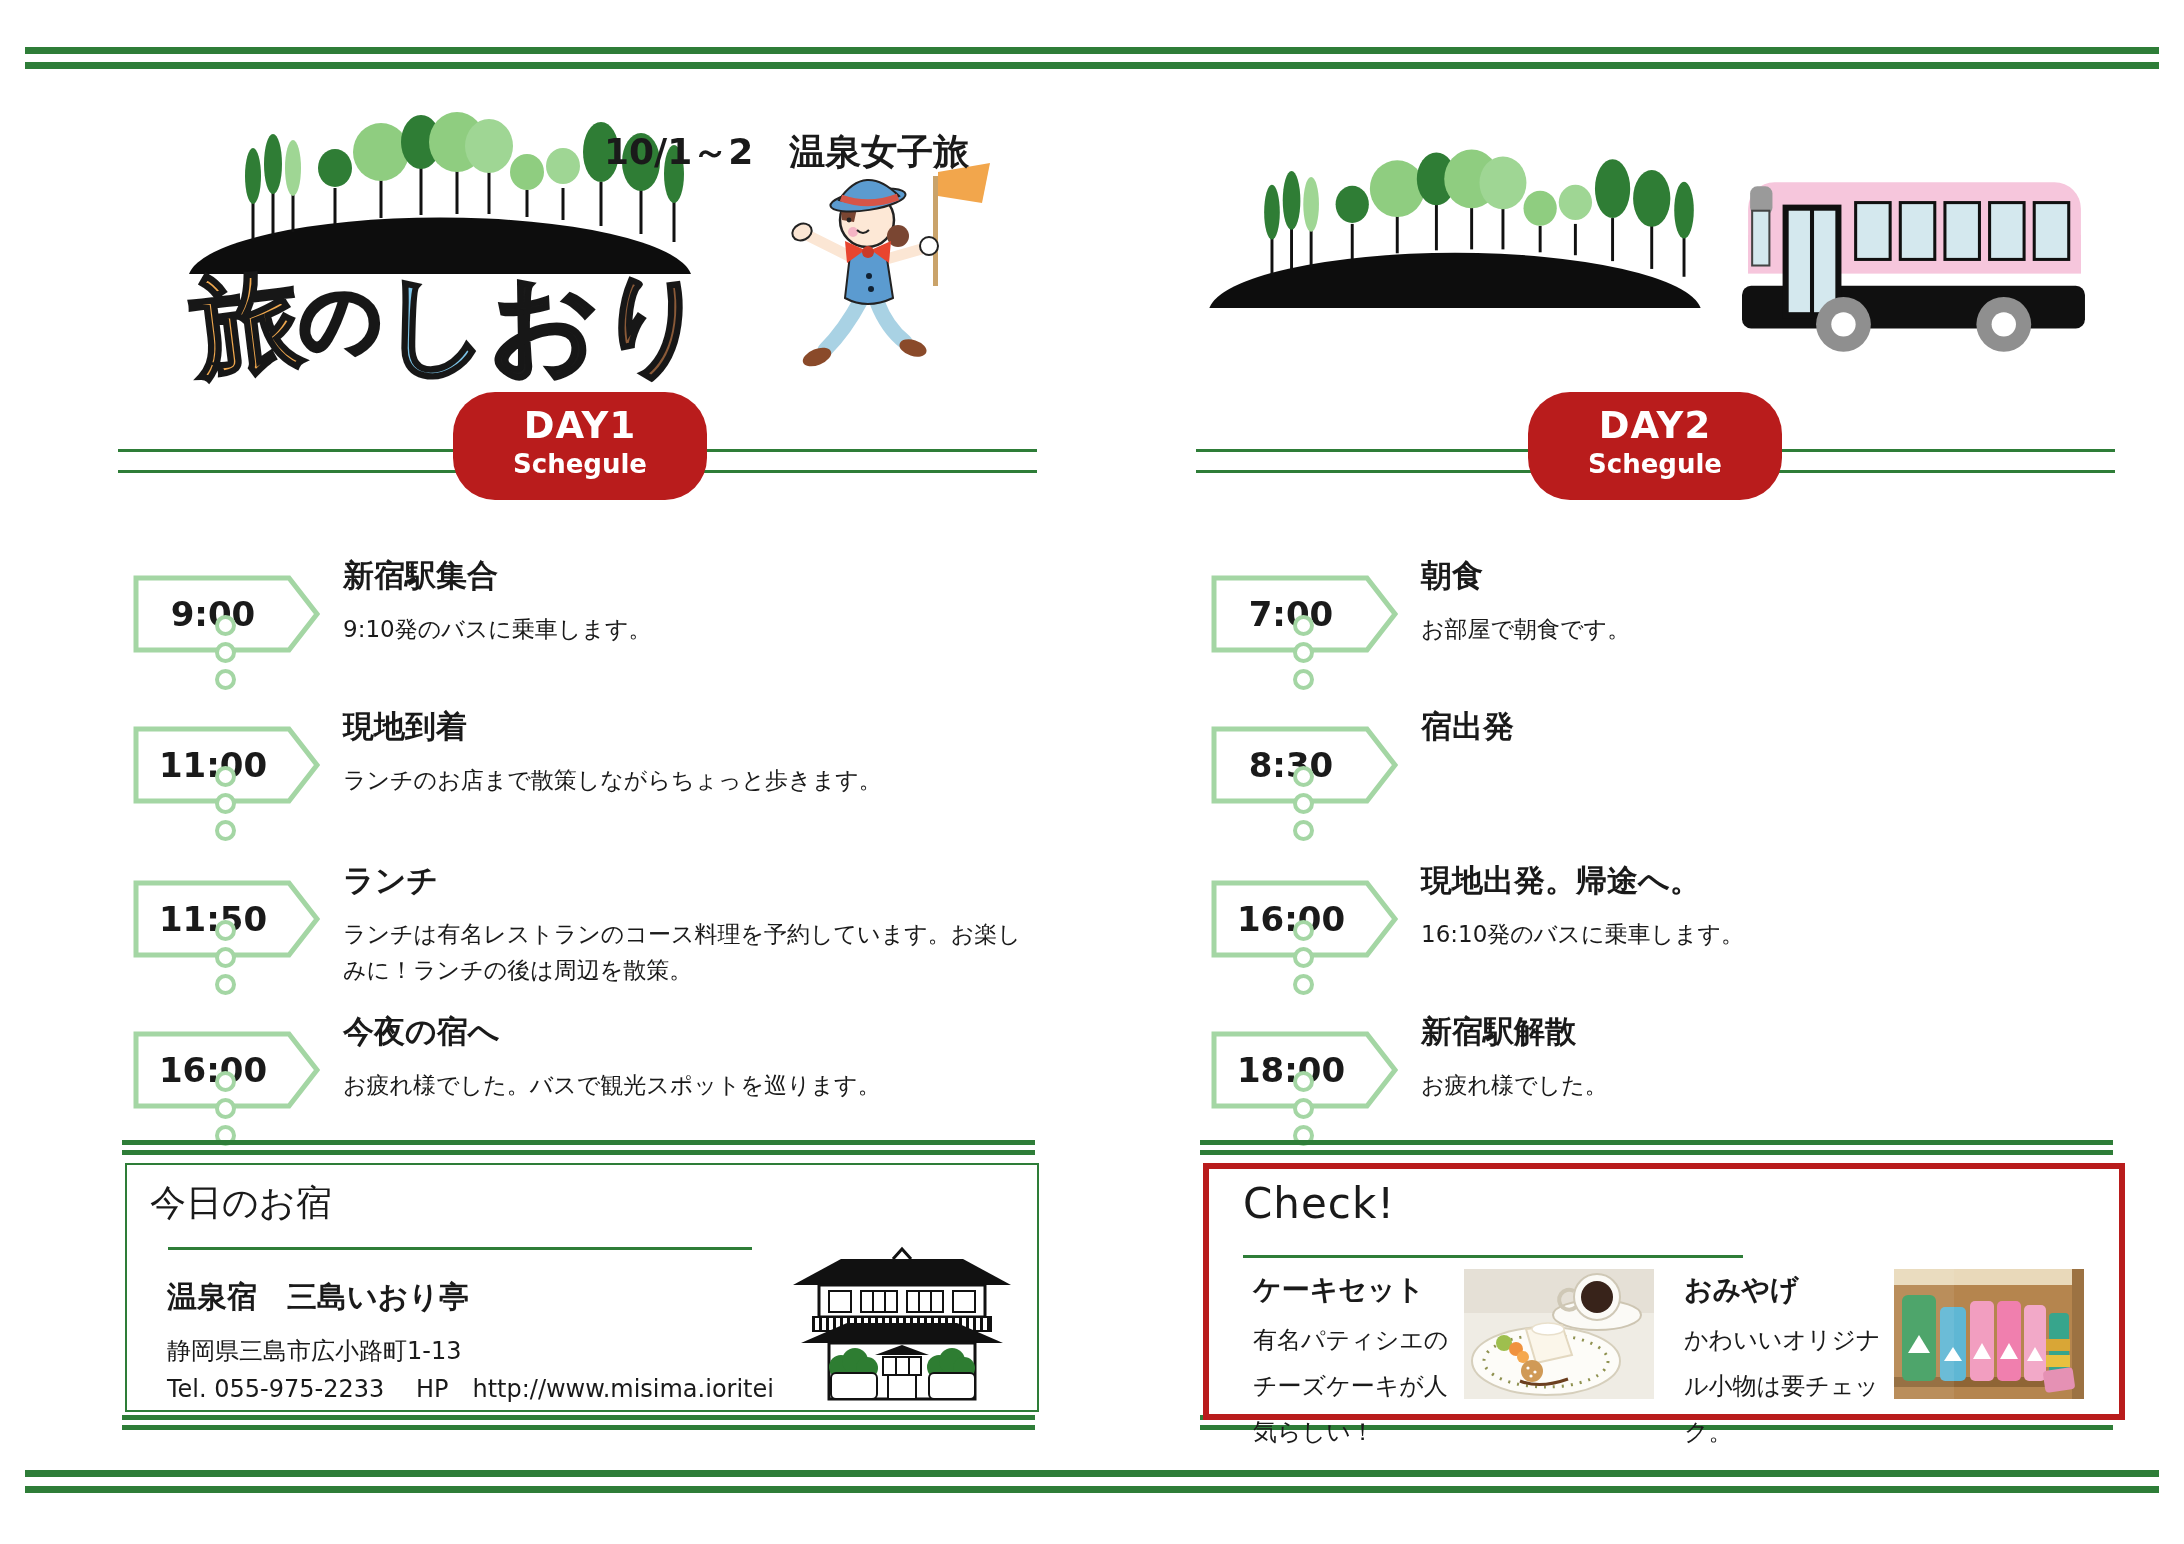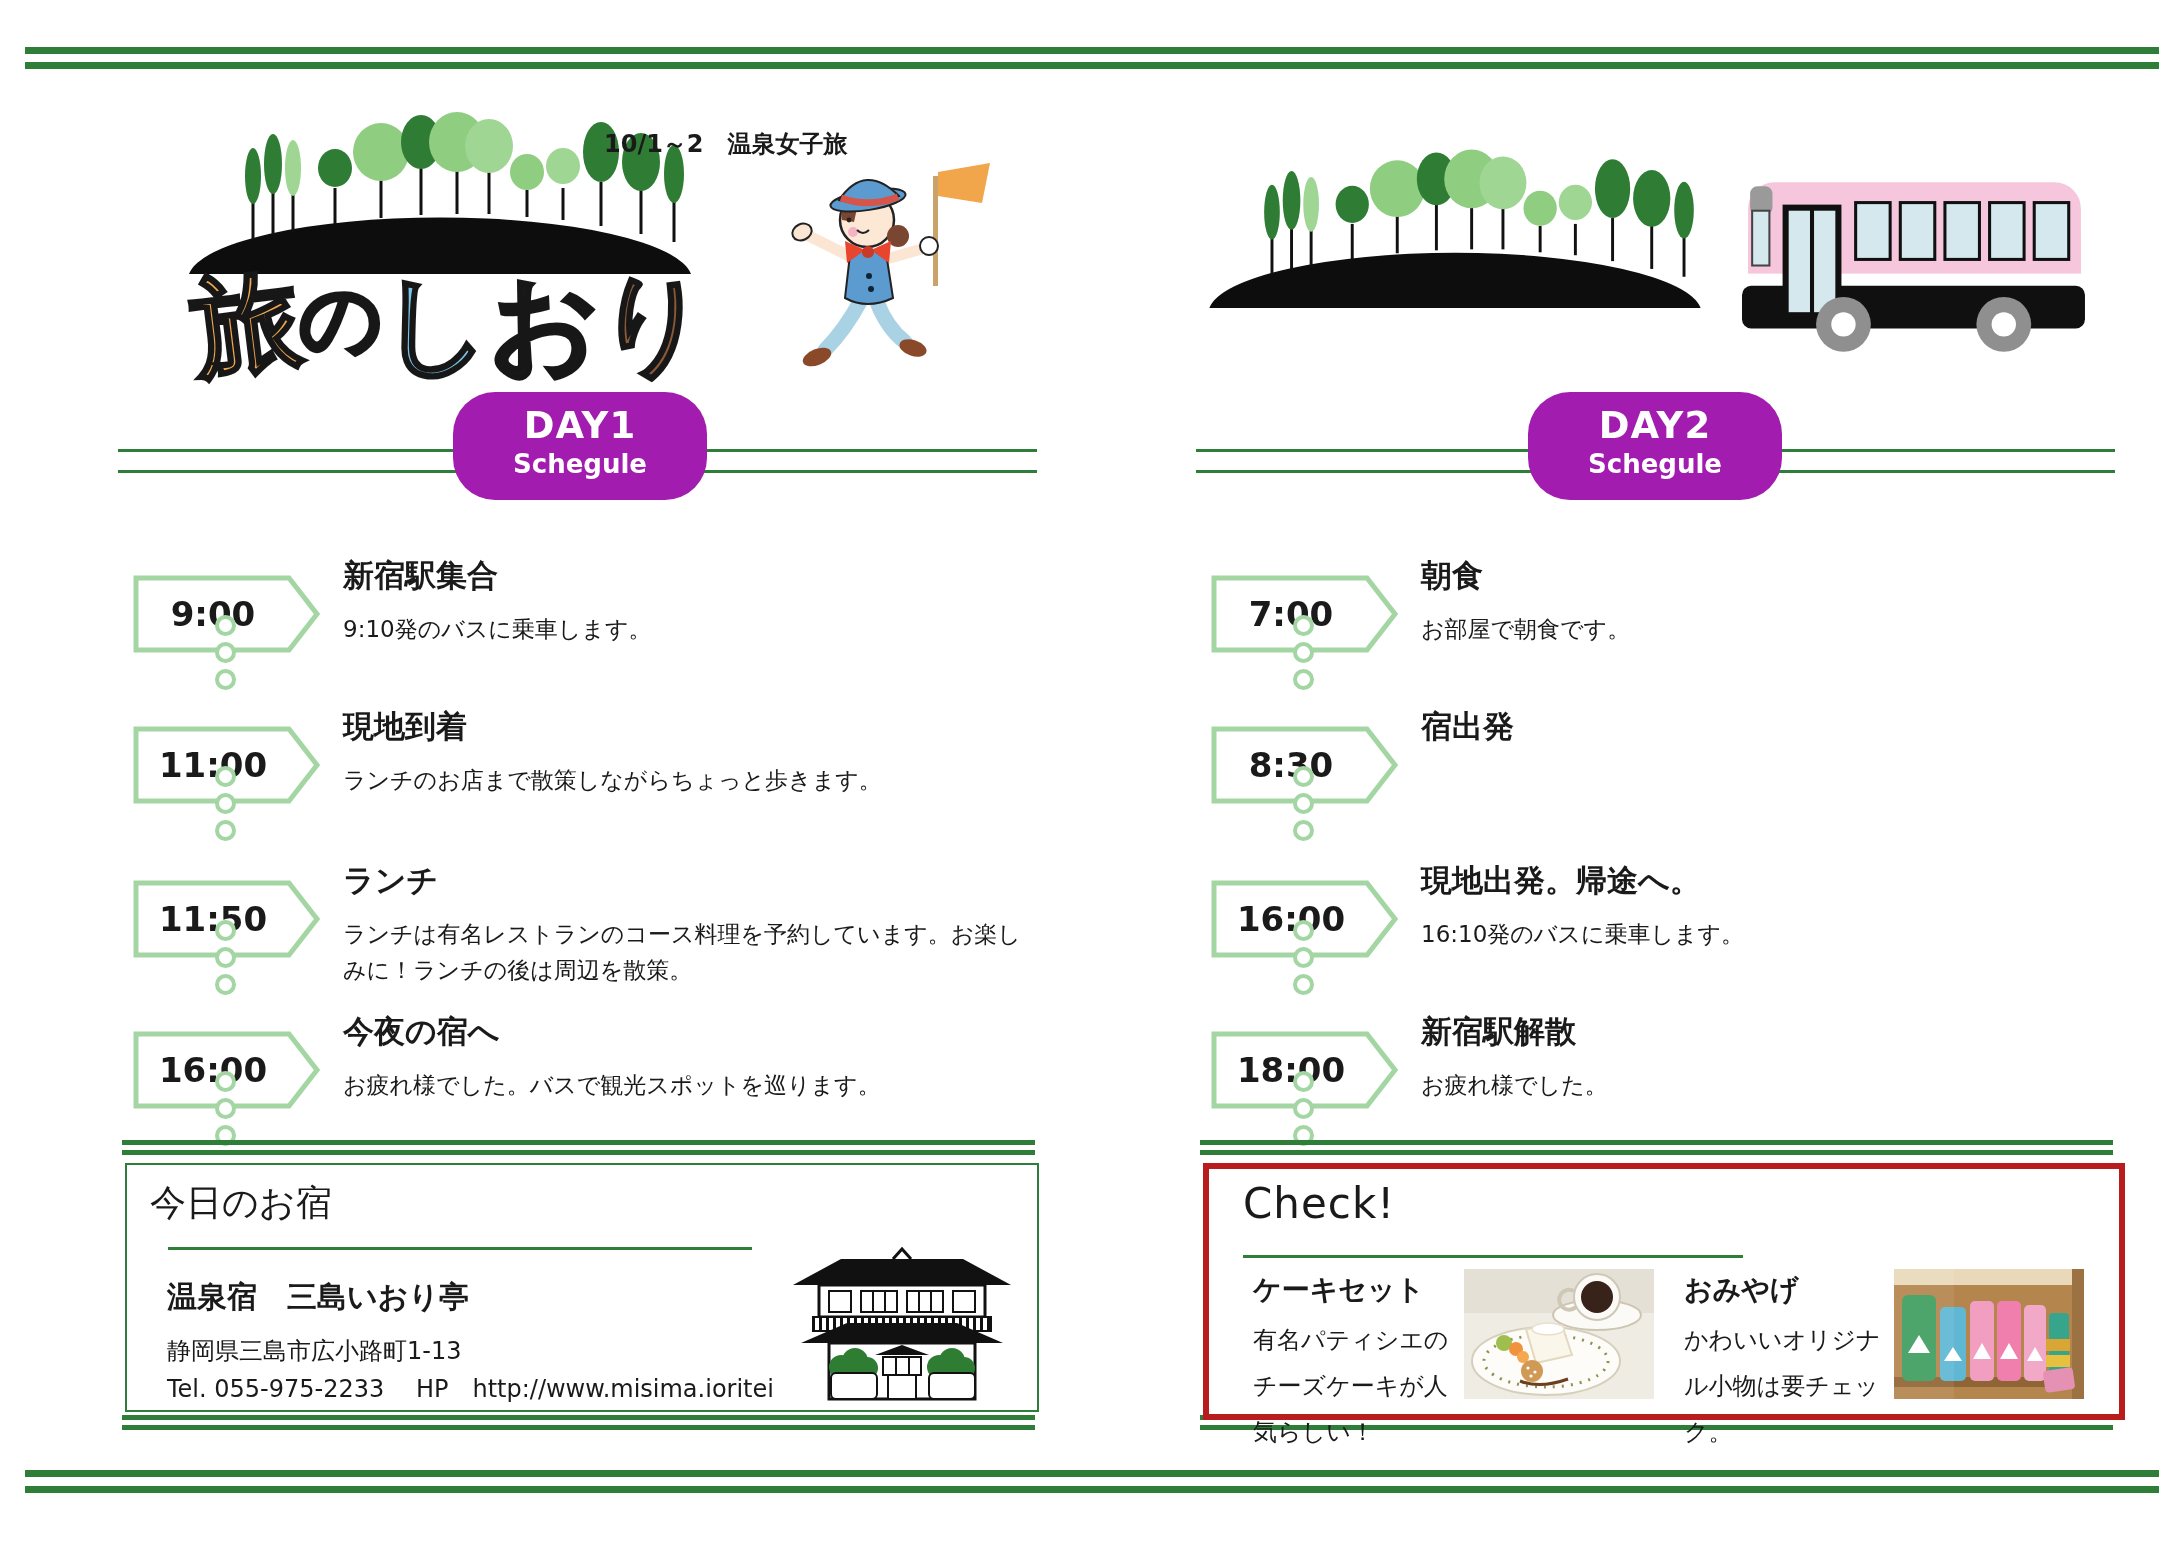--- a/index.html
+++ b/index.html
@@ -7,26 +7,26 @@
           font-family:"DejaVu Sans","Liberation Sans",sans-serif;color:#1a1a1a;}
   .hline{position:absolute;background:#2e7d38;}
   
   .rule-top-1{left:25px;top:47px;width:2134px;height:7px;}
   .rule-top-2{left:25px;top:62px;width:2134px;height:7px;}
   .rule-bot-1{left:25px;top:1470px;width:2134px;height:7px;}
   .rule-bot-2{left:25px;top:1486px;width:2134px;height:7px;}
   
   .badge-line{height:3px;}
   
-  .day-badge{position:absolute;width:254px;height:108px;background:#a21caf;border-radius:42px;
+  .day-badge{position:absolute;width:254px;height:108px;background:#b91c1c;border-radius:42px;
              color:#ffffff;text-align:center;z-index:3;}
   .day-badge .d1{font-size:37px;font-weight:bold;margin-top:12px;letter-spacing:1px;}
   .day-badge .d2{font-size:26px;font-weight:bold;margin-top:2px;}
   
-  .trip-date{position:absolute;left:604px;top:128px;font-size:24px;font-weight:bold;z-index:2;}
+  .trip-date{position:absolute;left:604px;top:128px;font-size:36px;font-weight:bold;z-index:2;}
   .main-title{position:absolute;left:193px;top:252px;font-size:108px;font-weight:bold;z-index:2;
               letter-spacing:-2px;white-space:nowrap;}
   .main-title span{display:inline-block;-webkit-text-stroke:3px #171717;}
   
   .sched-item{position:absolute;width:920px;height:152px;}
   .time-arrow{position:absolute;left:15px;top:0;width:187px;height:78px;margin-top:48px;}
   .time-arrow svg{position:absolute;left:0;top:0;}
   .time-label{position:absolute;left:0px;top:0px;width:160px;height:78px;line-height:78px;
               text-align:center;font-size:34px;font-weight:bold;}
   .item-title{position:absolute;left:225px;top:16px;font-size:31px;font-weight:bold;white-space:nowrap;margin-top:12px;}

